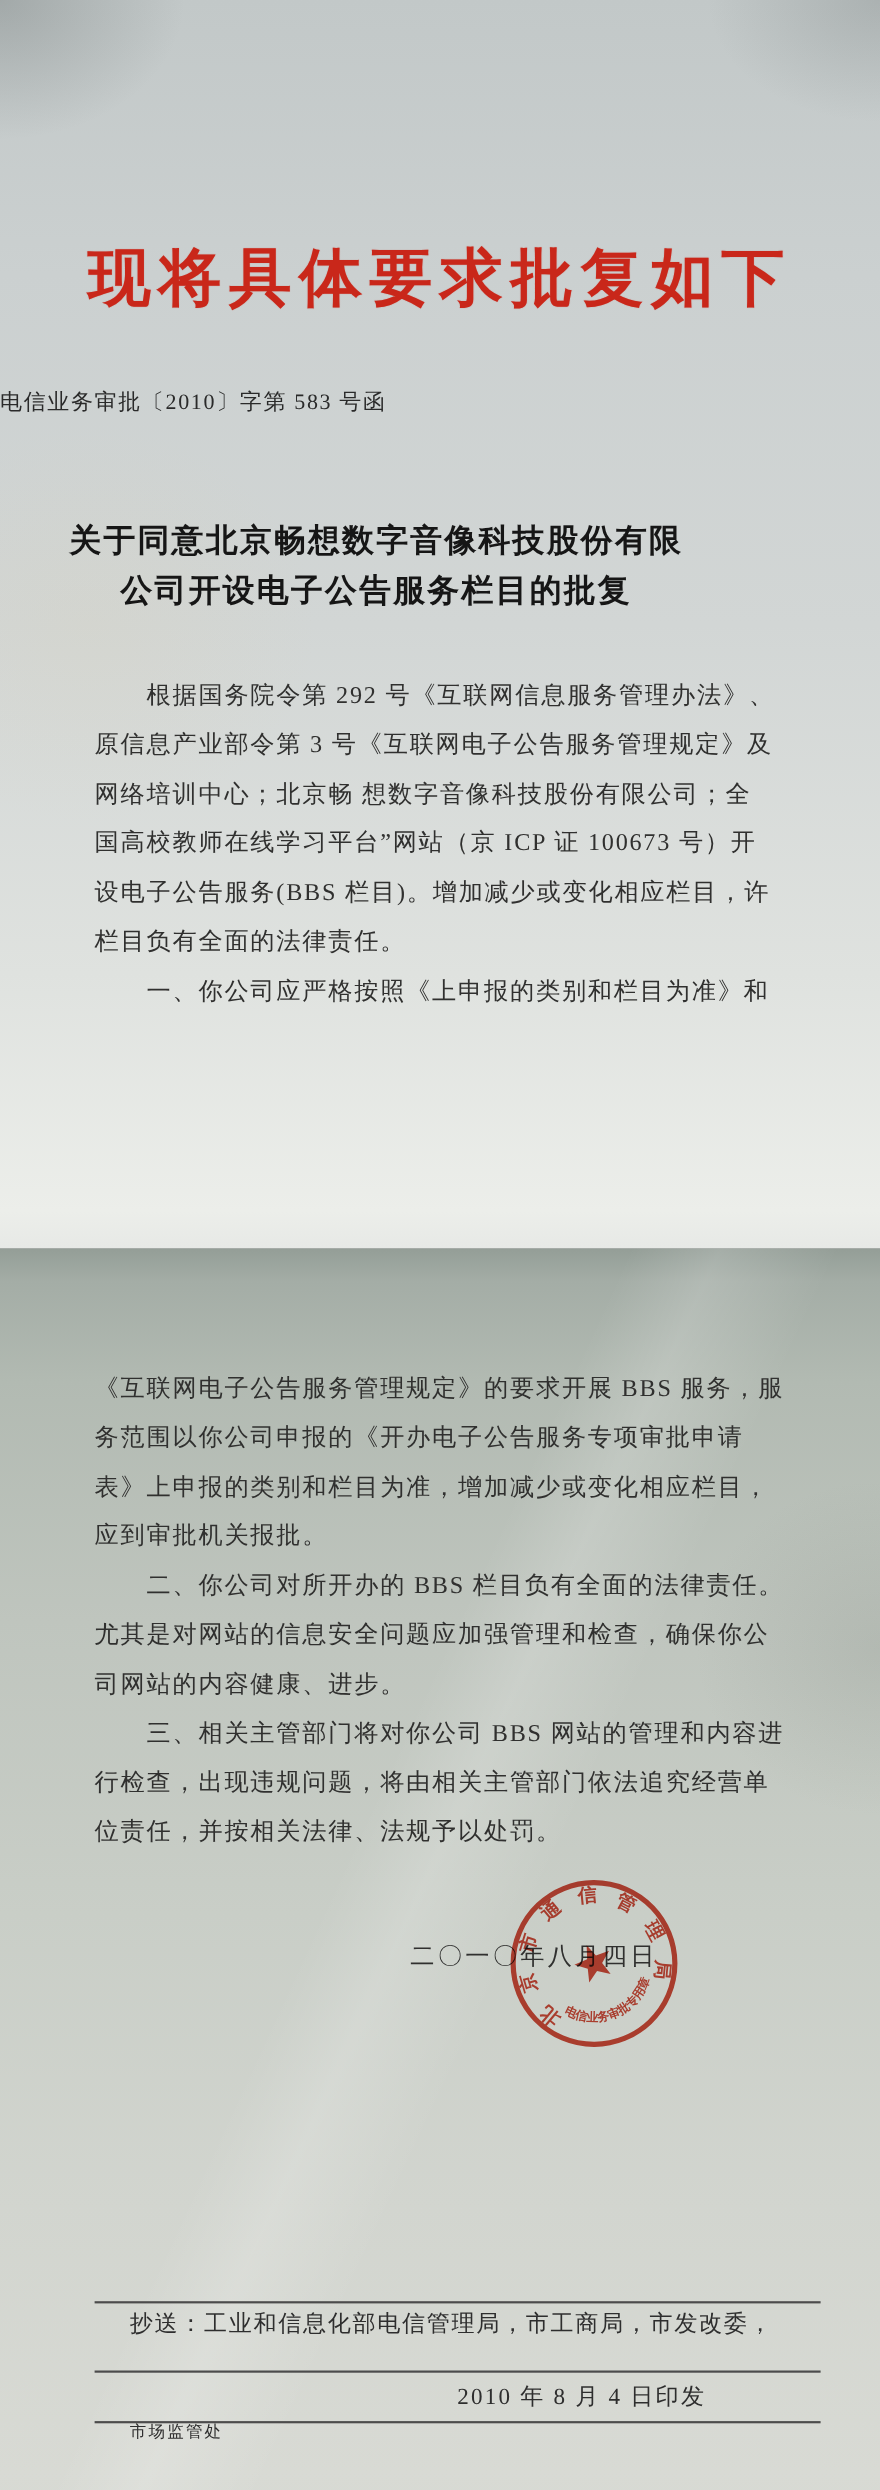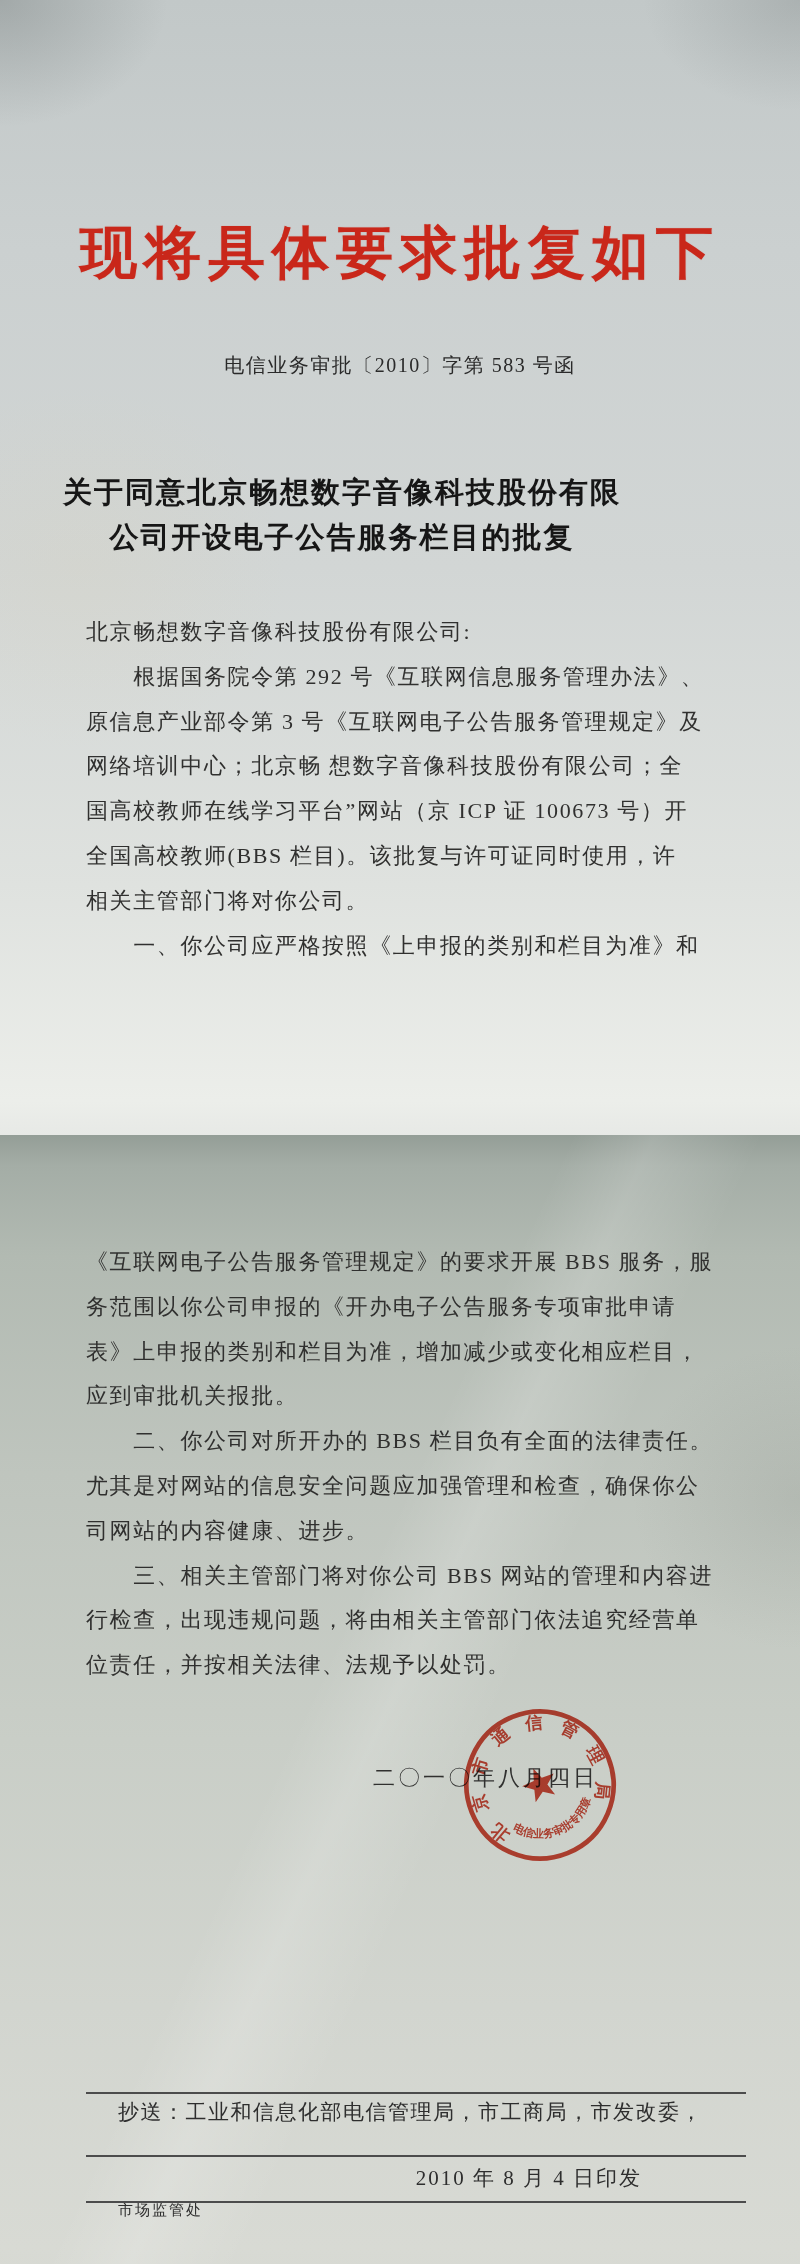--- a/index.html
+++ b/index.html
@@ -17,21 +17,21 @@
       radial-gradient(28% 14% at 100% 0%, rgba(90,98,98,.22), transparent 70%),
       radial-gradient(36% 22% at 10% 50%, rgba(216,210,190,.25), transparent 72%),
       linear-gradient(180deg,#c2c8c8 0%,#cbd0d0 22%,#d2d6d5 50%,#dfe2df 78%,#eceeea 97%,#e7e9e6 100%);
   }
   .red-header{
     position:absolute;top:215px;left:0;width:800px;text-align:center;
     font-size:57px;font-weight:bold;letter-spacing:7px;white-space:nowrap;
     color:#c9271a;text-shadow:0 0 1px rgba(201,39,26,.45);
   }
   .doc-number{
-    position:absolute;top:352px;left:0;width:800px;text-align:center;
+    position:absolute;top:352px;left:0;width:800px;text-align:left;
     font-size:20px;letter-spacing:1.5px;color:#2a2a2a;
   }
   .doc-title{
     position:absolute;top:470px;left:0;width:684px;text-align:center;
     font-size:29px;font-weight:bold;line-height:45px;letter-spacing:2px;color:#161616;
   }
   .bodyblock{
     position:absolute;left:86px;width:664px;
     font-size:22px;line-height:44.8px;letter-spacing:1.6px;
     color:#30302f;white-space:nowrap;
@@ -85,27 +85,26 @@
   <div class="red-header">现将具体要求批复如下</div>
 
   <div class="doc-number">电信业务审批〔2010〕字第 583 号函</div>
 
   <div class="doc-title">
     <div>关于同意北京畅想数字音像科技股份有限</div>
     <div>公司开设电子公告服务栏目的批复</div>
   </div>
 
   <div id="body1" class="bodyblock">
-      <div>北京畅想数字音像科技股份有限公司:</div>
       <div>　　根据国务院令第 292 号《互联网信息服务管理办法》、</div>
       <div>原信息产业部令第 3 号《互联网电子公告服务管理规定》及</div>
       <div>网络培训中心；北京畅 想数字音像科技股份有限公司；全</div>
       <div>国高校教师在线学习平台”网站（京 ICP 证 100673 号）开</div>
-      <div>全国高校教师(BBS 栏目)。该批复与许可证同时使用，许</div>
-      <div>相关主管部门将对你公司。</div>
+      <div>设电子公告服务(BBS 栏目)。增加减少或变化相应栏目，许</div>
+      <div>栏目负有全面的法律责任。</div>
       <div>　　一、你公司应严格按照《上申报的类别和栏目为准》和</div>
     </div>
 </div>
 
 <div id="photo2" class="photo">
   <div id="body2" class="bodyblock">
       <div>《互联网电子公告服务管理规定》的要求开展 BBS 服务，服</div>
       <div>务范围以你公司申报的《开办电子公告服务专项审批申请</div>
       <div>表》上申报的类别和栏目为准，增加减少或变化相应栏目，</div>
       <div>应到审批机关报批。</div>

